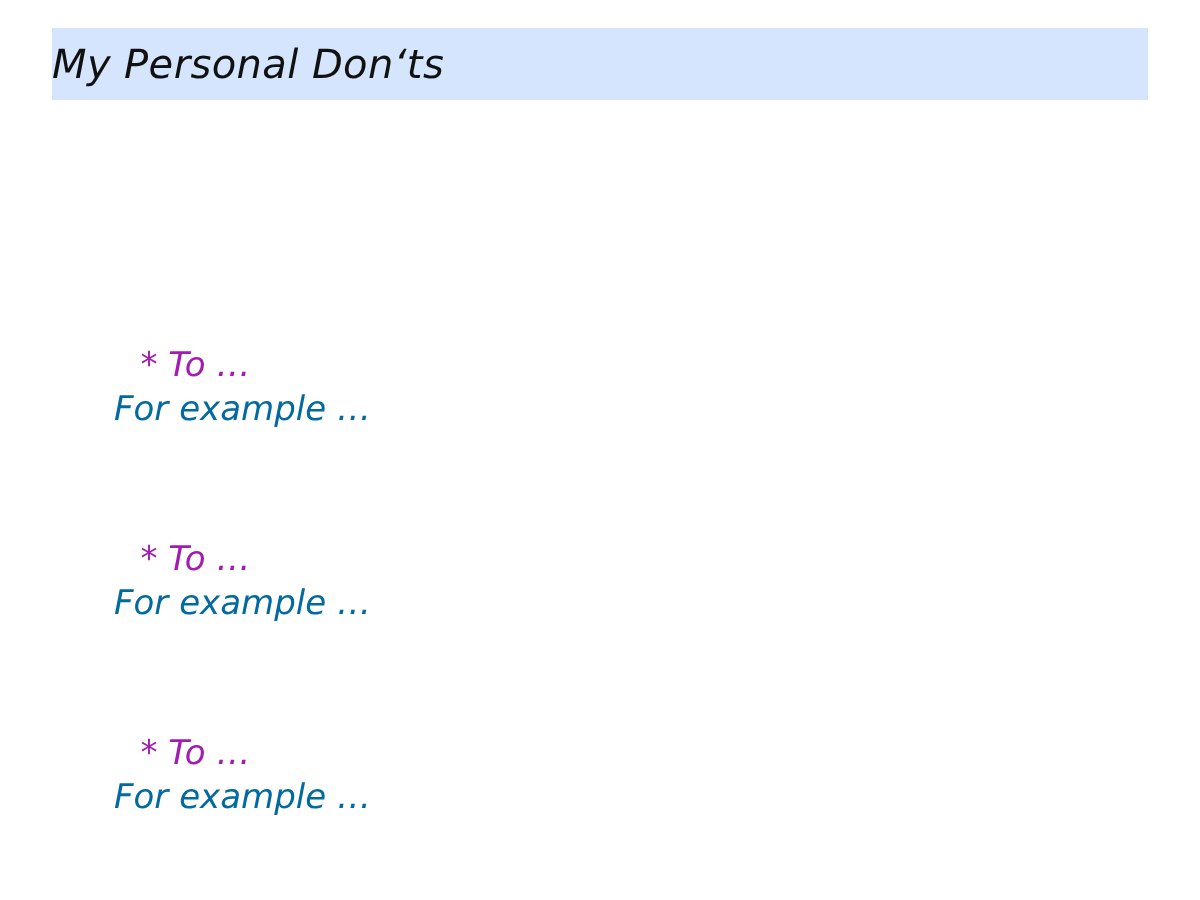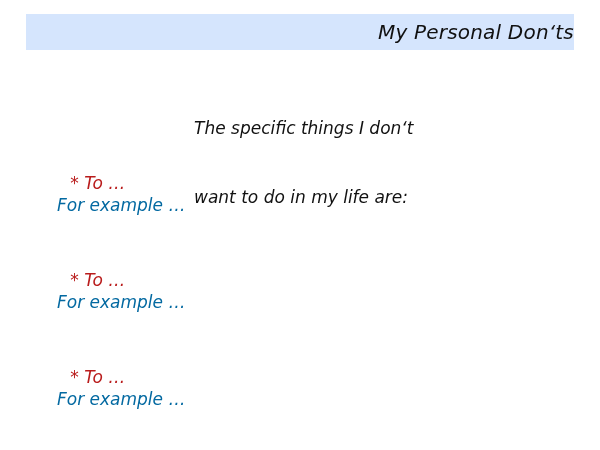--- a/index.html
+++ b/index.html
@@ -25,21 +25,21 @@
   
   .title-banner {
     position: absolute;
     left: 26px;
     top: 14px;
     width: 548px;
     height: 36px;
     background: #d5e5fd;
     display: flex;
     align-items: center;
-    justify-content: flex-end;
+    justify-content: flex-start;
   }
   .title-text {
     font-style: italic;
     font-size: 20px;
     line-height: 1;
     color: #111111;
     letter-spacing: 0.2px;
     white-space: pre;
   }
 
@@ -69,21 +69,21 @@
   .list-group {
     position: relative;
     height: 97px;
   }
   .to-line {
     position: absolute;
     left: 27px;
     top: 0;
     font-size: 17px;
     line-height: 22px;
-    color: #b91c1c;
+    color: #a21caf;
     white-space: pre;
   }
   .to-bullet {
     font-style: normal;
     display: inline-block;
   }
   .to-label {
     font-style: italic;
     display: inline-block;
   }
@@ -100,24 +100,20 @@
 </style>
 </head>
 <body>
 
 <div class="slide">
 
   <div class="title-banner">
     <div class="title-text">My Personal Don‘ts</div>
   </div>
 
-  <div class="subtitle">
-    <span class="subtitle-line">The specific things I don‘t</span>
-    <span class="subtitle-line">want to do in my life are:</span>
-  </div>
 
   <div class="body-list">
 
     <div class="list-group">
       <div class="to-line">
         <span class="to-bullet">*</span><span class="to-label"> To …</span>
       </div>
       <div class="example-line">For example …</div>
     </div>
 

